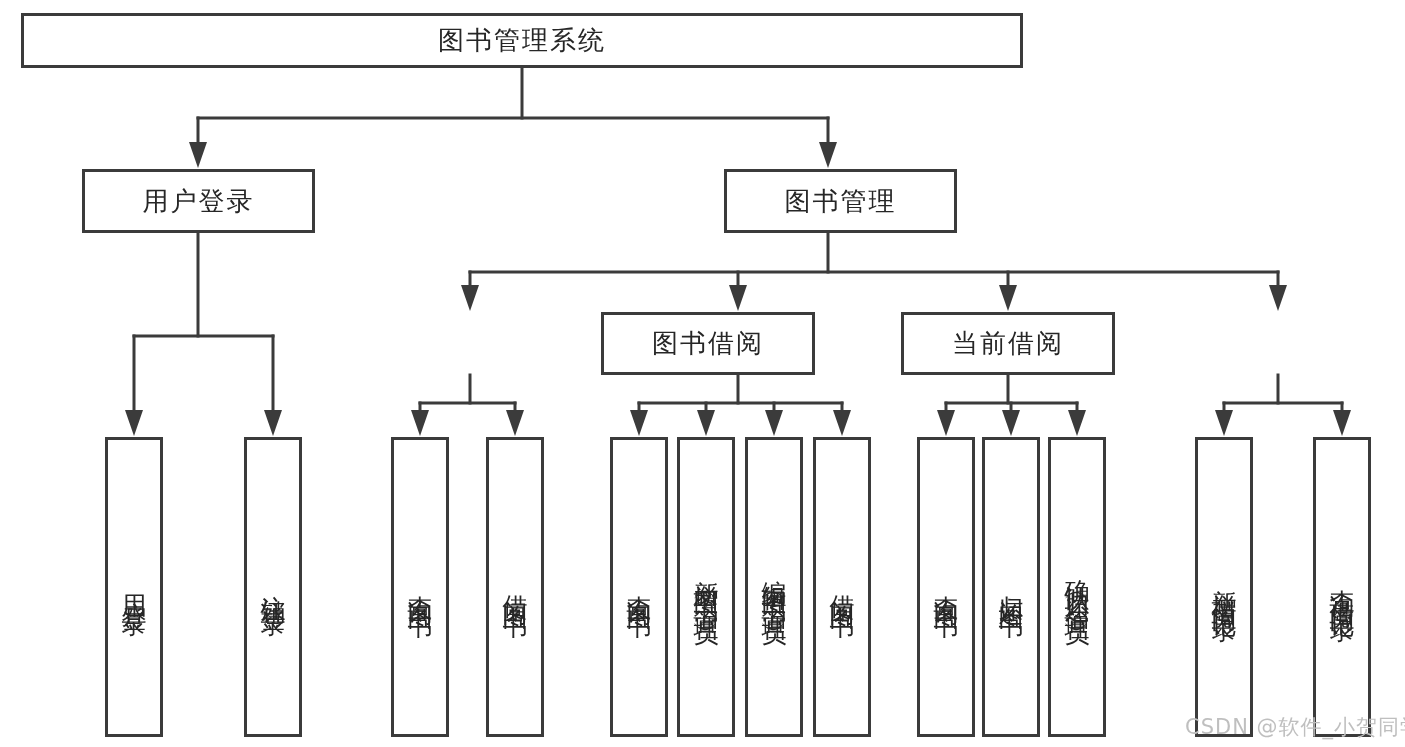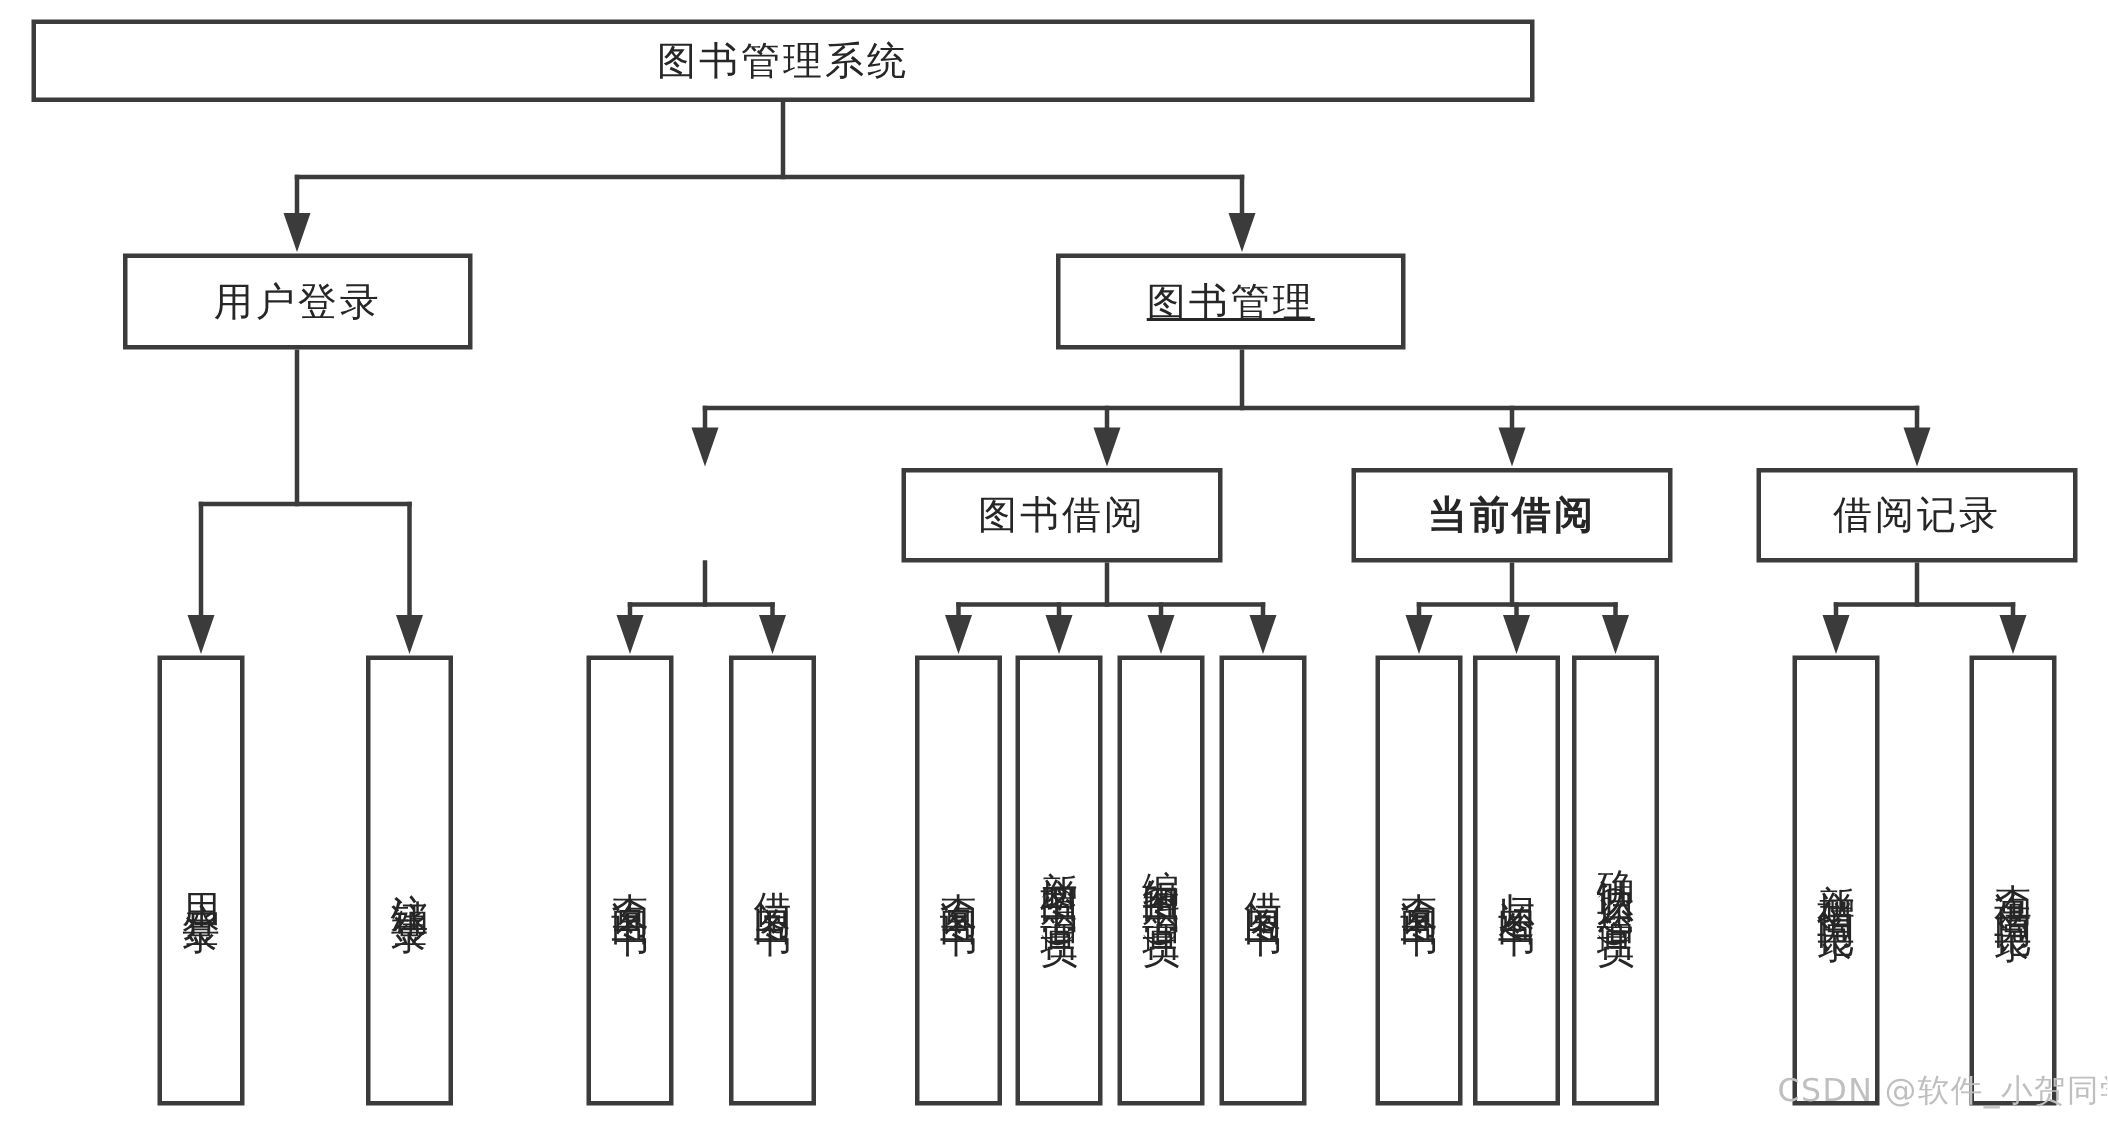--- a/index.html
+++ b/index.html
@@ -127,25 +127,24 @@
       <polygon points="1002,410 1020,410 1011,436"></polygon>
       <polygon points="1068,410 1086,410 1077,436"></polygon>
       <polygon points="1215,410 1233,410 1224,436"></polygon>
       <polygon points="1333,410 1351,410 1342,436"></polygon>
     </g>
   </svg>
 
   <div class="hbox root-box">图书管理系统</div>
 
   <div class="hbox lvl2" style="left:82px;">用户登录</div>
-  <div class="hbox lvl2" style="left:704px;text-decoration:underline;">图书管理</div>
+  <div class="hbox lvl2" style="left:724px;">图书管理</div>
 
   <div class="hbox lvl3" style="left:601px;">图书借阅</div>
-  <div class="hbox lvl3" style="left:901px;font-weight:bold;">当前借阅</div>
-  <div class="hbox lvl3" style="left:1171px;">借阅记录</div>
+  <div class="hbox lvl3" style="left:901px;">当前借阅</div>
 
   <div class="vbox" style="left:105px;">用户登录</div>
   <div class="vbox" style="left:244px;">注销登录</div>
 
   <div class="vbox" style="left:391px;">查询图书</div>
   <div class="vbox" style="left:486px;">借阅图书</div>
 
   <div class="vbox" style="left:610px;">查询图书</div>
   <div class="vbox" style="left:677px;">新增图书（管理员）</div>
   <div class="vbox" style="left:745px;">编辑图书（管理员）</div>

